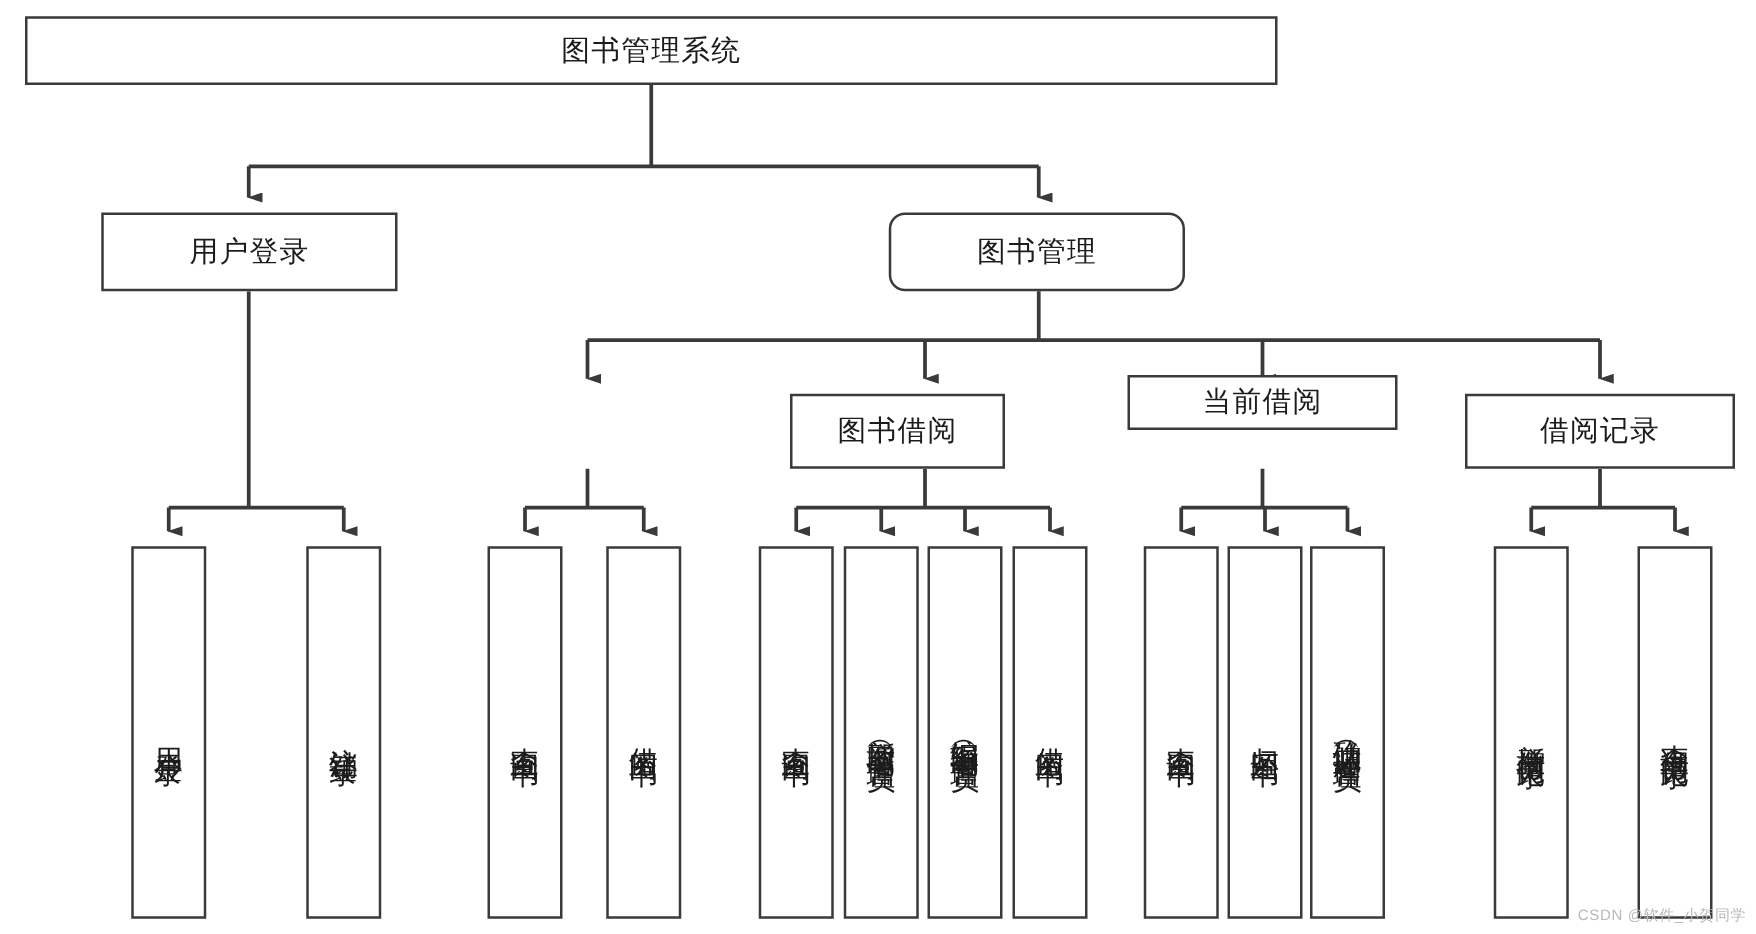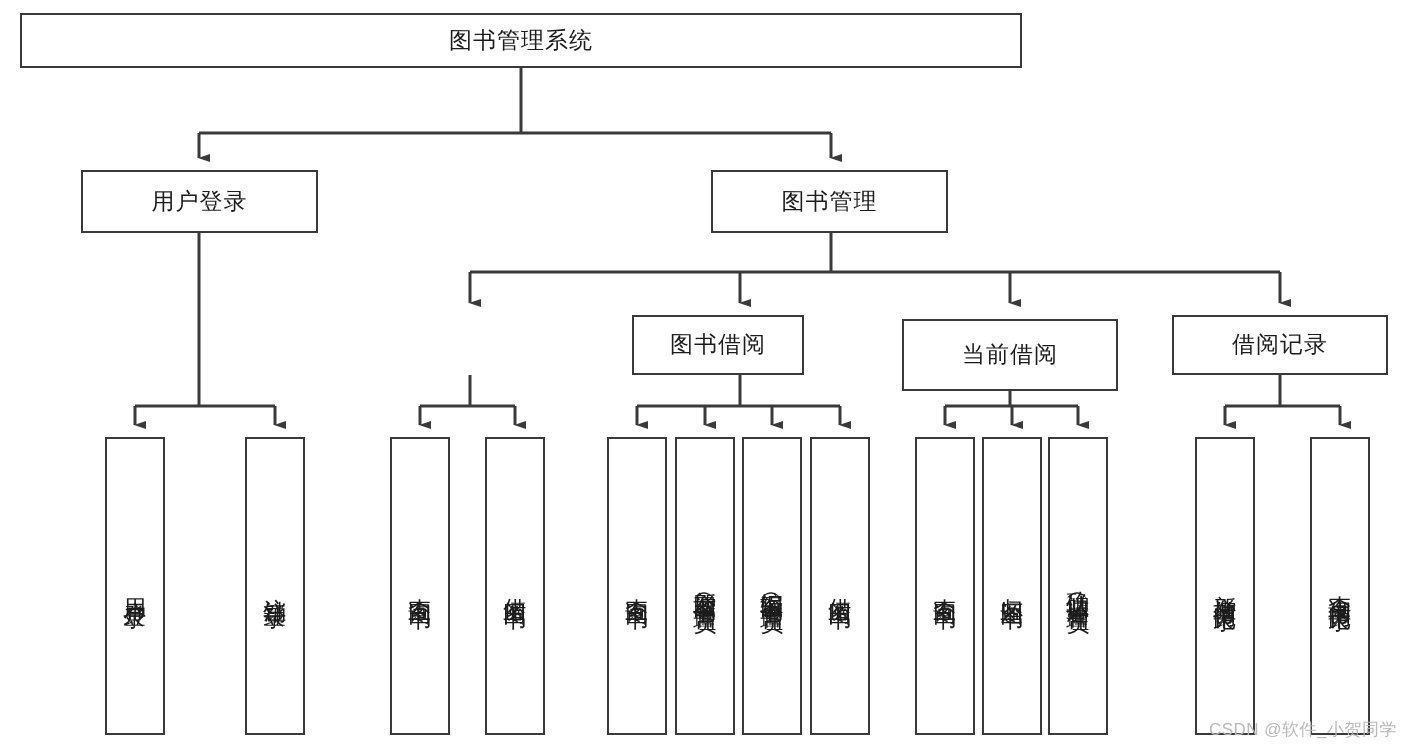--- a/index.html
+++ b/index.html
@@ -55,21 +55,21 @@
   }
   .node-v .vtext {
     writing-mode: vertical-rl;
     text-orientation: upright;
     display: block;
   }
   .watermark {
     position: absolute;
     right: 8px;
     bottom: 6px;
-    font-size: 17px;
+    font-size: 12px;
     color: #b9b9b9;
     letter-spacing: 0.5px;
     z-index: 3;
     white-space: nowrap;
   }
 </style>
 </head>
 <body>
 
 <div id="canvas">
@@ -124,28 +124,28 @@
     </g>
   </svg>
 
   <div class="node node-h" style="left:20px; top:13px; width:1002px; height:55px;">
     <span>图书管理系统</span>
   </div>
 
   <div class="node node-h" style="left:81px; top:170px; width:237px; height:63px;">
     <span>用户登录</span>
   </div>
-  <div class="node node-h" style="left:711px; top:170px; width:237px; height:63px;">
+  <div class="node node-h" style="left:711px; top:170px; width:237px; height:63px;border-radius:13px;">
     <span>图书管理</span>
   </div>
 
   <div class="node node-h" style="left:632px; top:315px; width:172px; height:60px;">
     <span>图书借阅</span>
   </div>
-  <div class="node node-h" style="left:902px; top:319px; width:216px; height:72px;">
+  <div class="node node-h" style="left:902px; top:300px; width:216px; height:44px;">
     <span>当前借阅</span>
   </div>
   <div class="node node-h" style="left:1172px; top:315px; width:216px; height:60px;">
     <span>借阅记录</span>
   </div>
 
   <div class="node node-v" style="left:105px; top:437px; width:60px; height:298px;">
     <span class="vtext">用户登录</span>
   </div>
   <div class="node node-v" style="left:245px; top:437px; width:60px; height:298px;">

